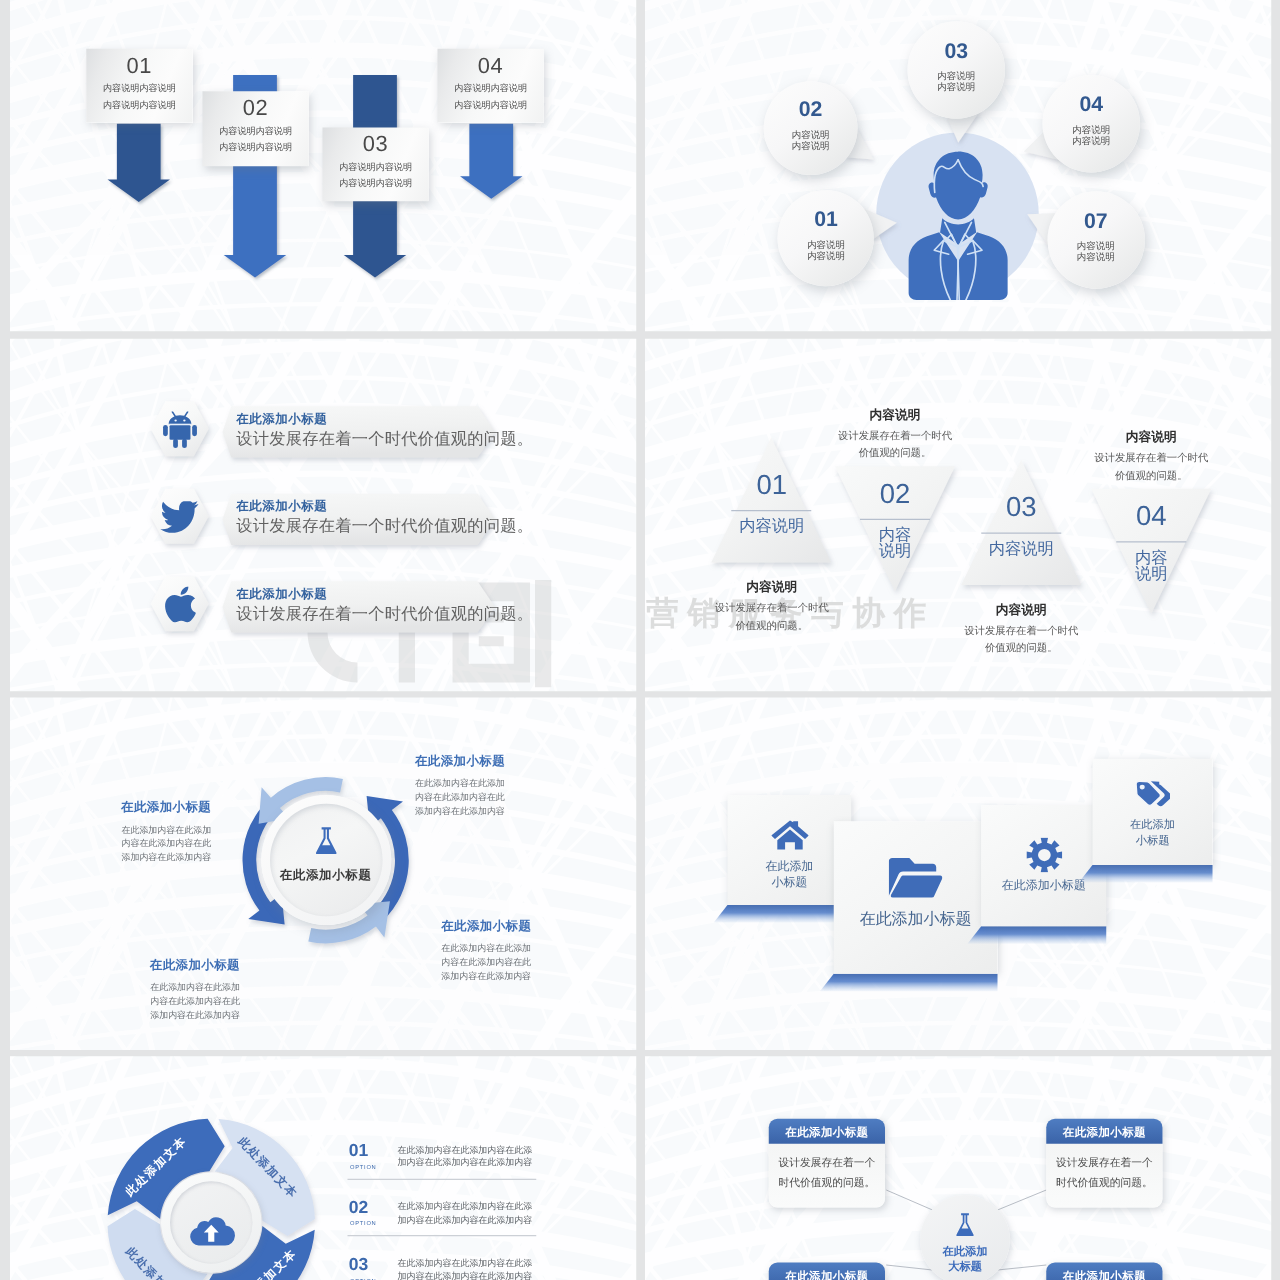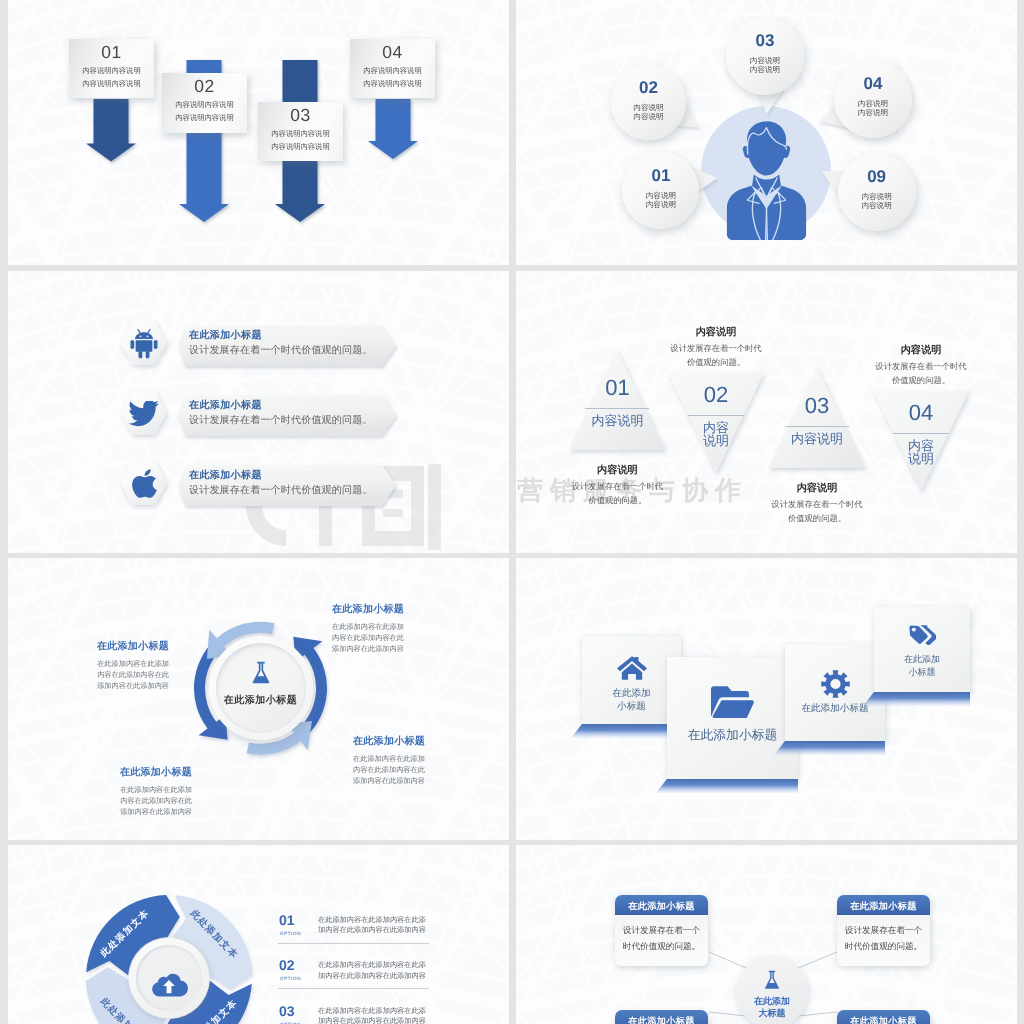--- a/index.html
+++ b/index.html
@@ -17,21 +17,21 @@
 .s1num{position:absolute;left:0;right:0;text-align:center;color:#484848;font-size:17.5px;font-weight:300;letter-spacing:.5px;line-height:17px;}
 .s1t{position:absolute;left:0;right:0;text-align:center;color:#4a4a4a;font-size:7.3px;letter-spacing:0;line-height:8px;}
 
 
 .bub{position:absolute;border-radius:50%;
   background:linear-gradient(140deg,#fdfdfd 0%,#f7f7f8 45%,#eceded 78%,#e4e5e7 100%);
   box-shadow:2px 4px 9px rgba(120,128,140,.30);}
 .bubn{position:absolute;left:0;right:0;text-align:center;color:#33598f;font-weight:bold;font-size:17px;line-height:17px;}
 .bubt{position:absolute;left:0;right:0;text-align:center;color:#4b4b4b;font-size:7.6px;line-height:9px;}
 .bant{position:absolute;color:#35639f;font-weight:bold;font-size:10px;letter-spacing:.4px;line-height:12px;}
-.band{position:absolute;color:#616161;font-size:10px;letter-spacing:.2px;line-height:10px;text-align:right;}
+.band{position:absolute;color:#616161;font-size:13px;letter-spacing:.2px;line-height:10px;text-align:right;}
 
 
 .tnum{position:absolute;left:0;right:0;text-align:center;color:#3d6398;font-size:22px;font-weight:300;line-height:22px;}
 .tlab{position:absolute;left:0;right:0;text-align:center;color:#43689f;font-size:13px;line-height:15px;}
 .ctitle{position:absolute;left:0;right:0;text-align:center;color:#2f2f2f;font-weight:bold;font-size:10.2px;line-height:11px;}
 .cline{position:absolute;left:0;right:0;text-align:center;color:#595959;font-size:8.3px;line-height:10px;}
 
 
 .c5t{position:absolute;color:#3f6fb5;font-weight:bold;font-size:10px;letter-spacing:.3px;line-height:11px;}
 .c5b{position:absolute;color:#6b7075;font-size:7.2px;line-height:8px;}
@@ -340,21 +340,21 @@
         <div class="bubn" style="top:15px">03</div>
         <div class="bubt" style="top:39px">内容说明</div>
         <div class="bubt" style="top:48px">内容说明</div>
       </div>
       <div class="bub" style="left:318.0px;top:76.8px;width:78px;height:78px;">
         <div class="bubn" style="top:15px">04</div>
         <div class="bubt" style="top:39px">内容说明</div>
         <div class="bubt" style="top:48px">内容说明</div>
       </div>
       <div class="bub" style="left:321.6px;top:169.7px;width:78px;height:78px;">
-        <div class="bubn" style="top:15px">09</div>
+        <div class="bubn" style="top:15px">07</div>
         <div class="bubt" style="top:39px">内容说明</div>
         <div class="bubt" style="top:48px">内容说明</div>
       </div>
     </div>
     <div class="slide" style="left:8px;top:271px;width:501px;height:282px;">
       <div class="bgwrap">
         <svg class="bgsvg" width="501" height="282" viewBox="0 0 501 282" preserveAspectRatio="none">
           <rect width="501" height="282" fill="url(#nbase)"></rect>
           <rect width="501" height="282" fill="url(#nwarm)"></rect>
           <g opacity="0.78">

